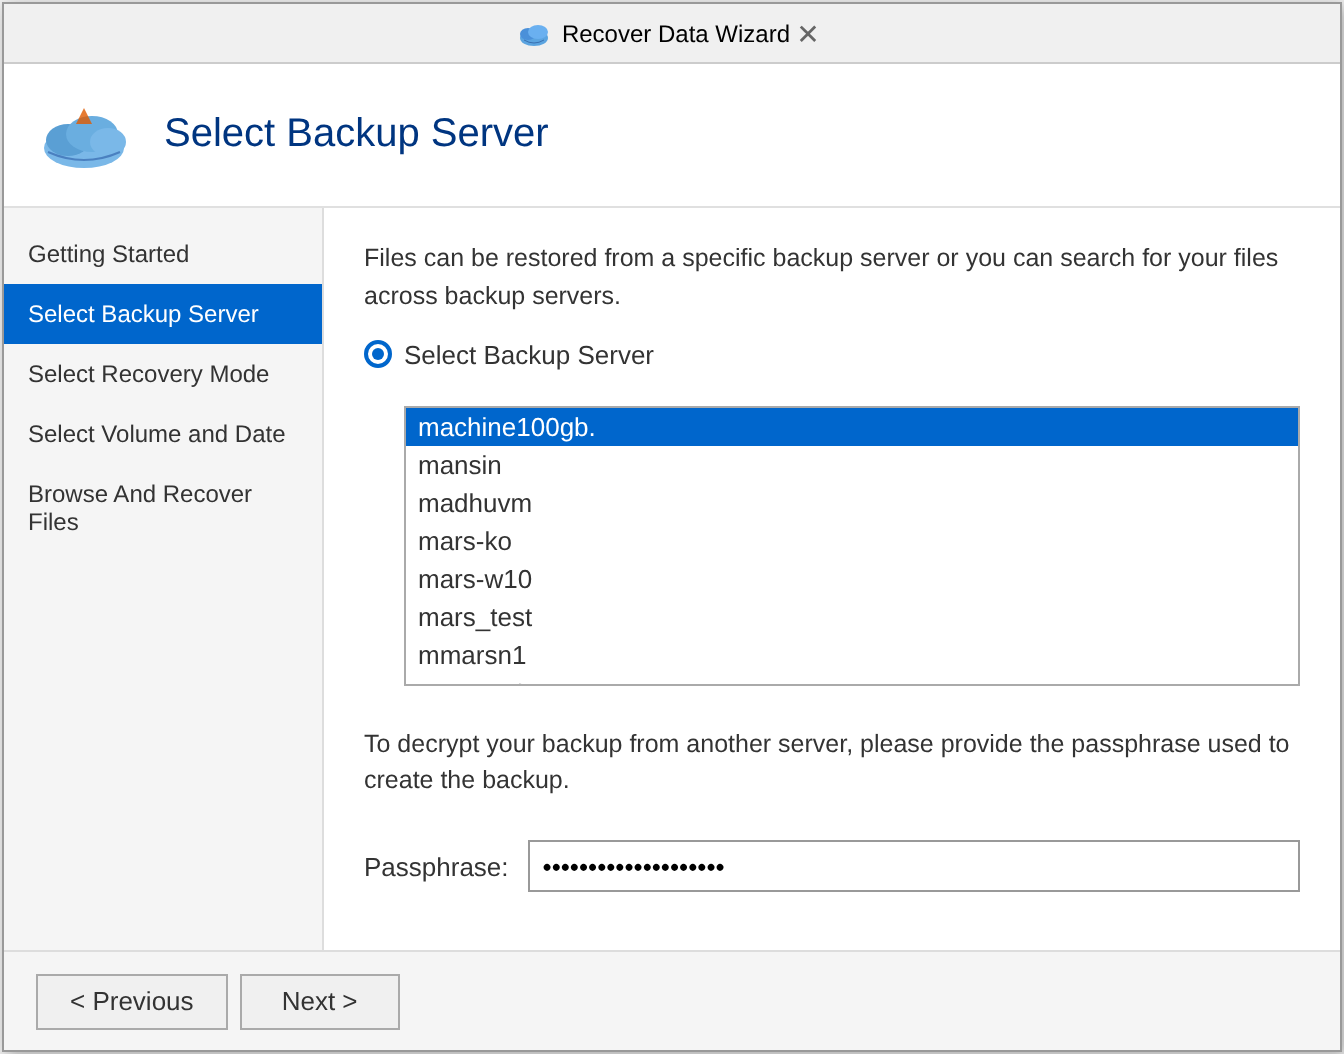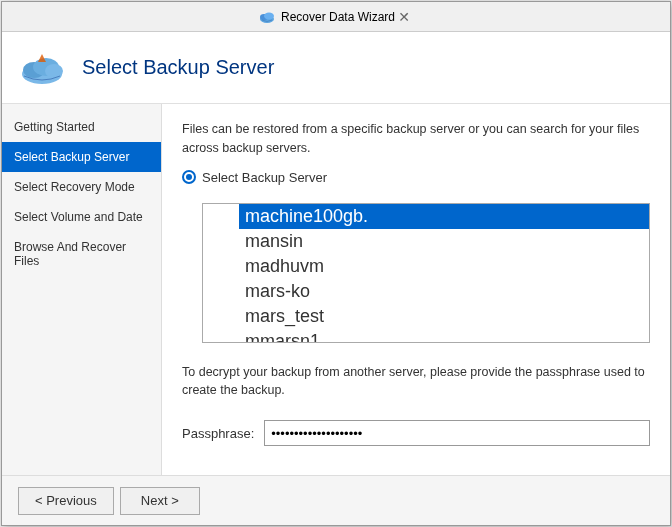--- a/index.html
+++ b/index.html
@@ -167,25 +167,24 @@
       background: #f0f0f0;
     }
 
     .listbox-container::-webkit-scrollbar-thumb {
       background: #c0c0c0;
       border: 1px solid #aaa;
     }
 
     .list-item {
       padding: 2px 6px;
-      font-size: 18px;
+      font-size: 13px;
       color: #333;
       cursor: pointer;
       white-space: nowrap;
-      margin-left: 36px;
     }
 
     .list-item.selected {
       background: #0066cc;
       color: white;
     }
 
     .decrypt-text {
       font-size: 12.5px;
       color: #333;
@@ -309,20 +308,21 @@
       <div class="section-label">
         <div class="radio-dot"></div>
         <span>Select Backup Server</span>
       </div>
 
       <div class="listbox-container">
         <div class="list-item selected">machine100gb.</div>
         <div class="list-item">mansin</div>
         <div class="list-item">madhuvm</div>
         <div class="list-item">mars-ko</div>
+        <div class="list-item">mars-w10</div>
         <div class="list-item">mars_test</div>
         <div class="list-item">mmarsn1</div>
         <div class="list-item">m.mars 65</div>
 
       </div>
 
       <p class="decrypt-text">To decrypt your backup from another server, please provide the passphrase used to create the backup.</p>
 
       <div class="passphrase-row">
         <span class="passphrase-label">Passphrase:</span>

